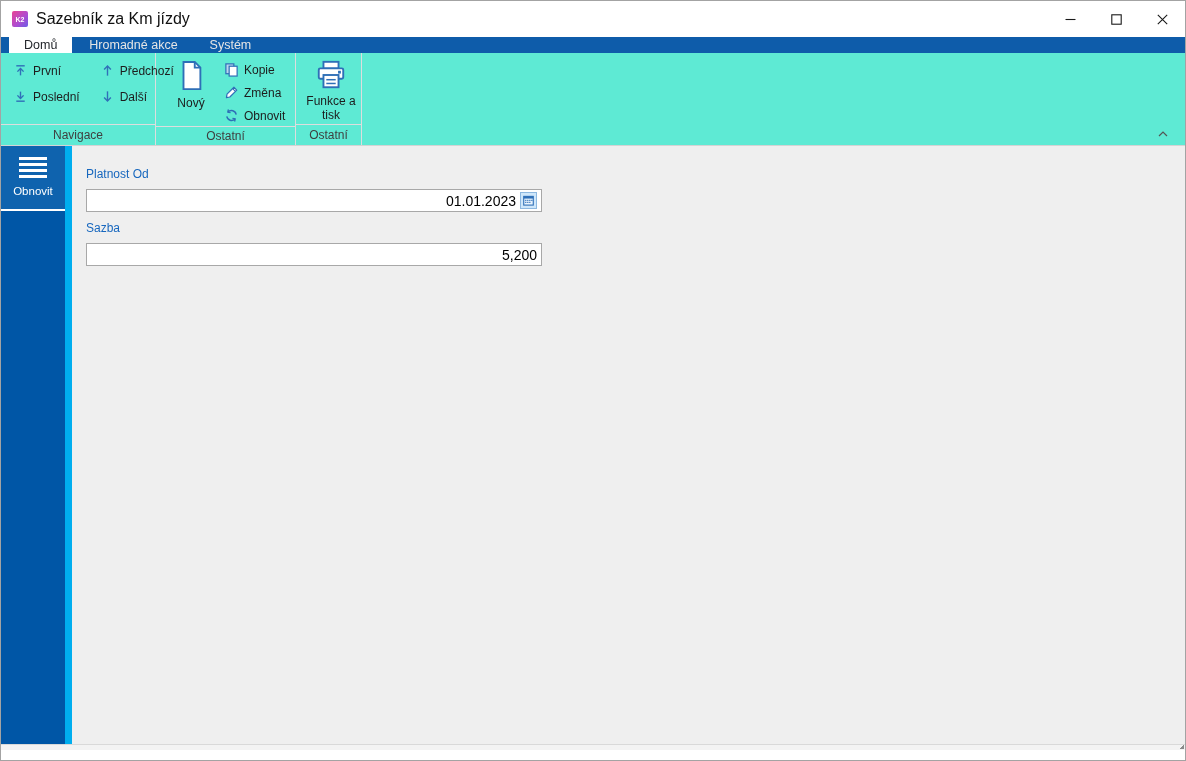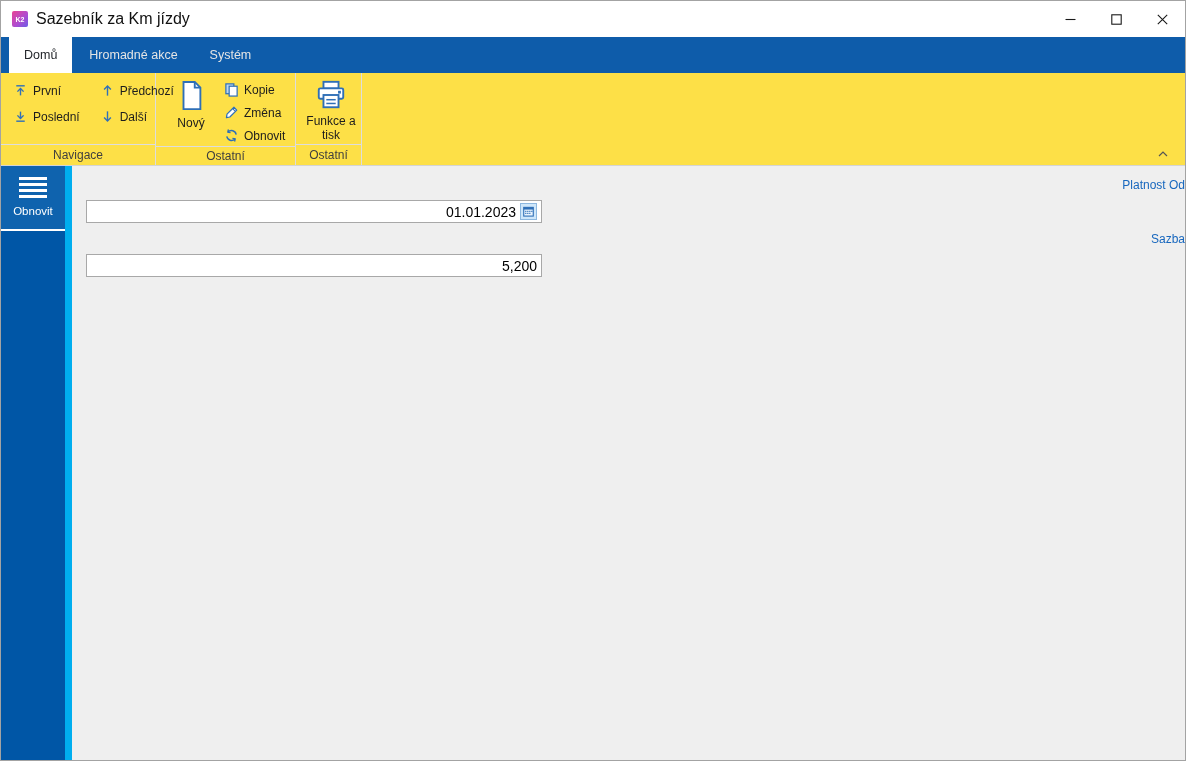--- a/index.html
+++ b/index.html
@@ -12,26 +12,26 @@
   .titlebar { height:36px; background:#ffffff; display:flex; align-items:center; position:relative; }
   .app-logo {
     width:16px; height:16px; margin-left:11px; border-radius:2px;
     background:linear-gradient(135deg,#e84393 0%,#b14ccf 55%,#6c5ce7 100%);
     color:#fff; font-size:7px; font-weight:bold; display:flex; align-items:center; justify-content:center;
   }
   .title-text { margin-left:8px; font-size:16px; color:#111; }
   .caption-buttons { position:absolute; right:0; top:0; height:36px; display:flex; }
   .cap-btn { width:46px; height:36px; display:flex; align-items:center; justify-content:center; cursor:default; }
   
-  .tabbar { height:36px; background:#0e5caa; display:flex; align-items:stretch; padding-left:8px; }
+  .tabbar { height:16px; background:#0e5caa; display:flex; align-items:stretch; padding-left:8px; }
   .tab { padding:0 15px; display:flex; align-items:center; font-size:12.5px; color:#e5e5e5; cursor:default; }
   .tab.active { background:#ffffff; color:#23262b; }
   .tab + .tab { margin-left:2px; }
   
-  .ribbon { position:relative; height:93px; background:#fde047; border-bottom:1px solid #d4d4d4; display:flex; }
+  .ribbon { position:relative; height:93px; background:#5eead4; border-bottom:1px solid #d4d4d4; display:flex; }
   .rgroup { display:flex; flex-direction:column; border-right:1px solid #dddddd; }
   .rbuttons { flex:1; display:flex; }
   .rlabel { height:21px; border-top:1px solid #dddddd; display:flex; align-items:center; justify-content:center;
             font-size:12px; color:#3f3f3f; }
   .group-nav { width:155px; }
   .group-rec { width:140px; }
   .group-other { width:66px; }
   .nav-cols { display:flex; padding:7px 0 0 8px; gap:12px; }
   .nav-col { display:flex; flex-direction:column; gap:5px; }
   .small-btn { display:flex; align-items:center; gap:5px; height:21px; padding:0 4px; font-size:12px; color:#1d1d1d; cursor:default; }
@@ -49,21 +49,21 @@
                gap:6px; color:#fff; font-size:11.5px; text-align:center; border-bottom:2px solid #ffffff;
                background:#0f63ae; padding:6px 2px; line-height:1.25; cursor:default; }
   .side-item.active { background:#00a5e5; }
   .side-strip { width:7px; background:#00aeef; }
   .ham { display:flex; flex-direction:column; gap:3px; }
   .ham i { display:block; width:28px; height:3px; background:#fff; }
   .listdots { display:flex; flex-direction:column; gap:4px; }
   .listdots .row { display:flex; align-items:center; gap:4px; }
   .listdots .dot { width:3px; height:3px; background:#fff; }
   .listdots .bar { width:21px; height:3px; background:#fff; }
-  .content { flex:1; background:#efefef; padding:12px 0 0 14px;text-align:right; }
+  .content { flex:1; background:#efefef; padding:21px 0 0 14px; }
   .field { margin-bottom:9px; }
   .field-label { display:block; font-size:12px; color:#1767be; margin-bottom:3px; }
   .text-input { width:456px; height:23px; background:#ffffff; border:1px solid #a8a8a8;
                 display:flex; align-items:center; justify-content:flex-end; gap:4px;
                 padding:0 4px; font-size:14px; color:#000;margin-top:8px; }
   .cal-btn { width:17px; height:17px; background:#cfe7fa; border:1px solid #8db8e0; display:flex;
              align-items:center; justify-content:center; cursor:default; }
   .bottomstrip { height:6px; background:#f3f3f3; border-top:1px solid #d9d9d9; position:relative; }
   .grip { position:absolute; right:1px; bottom:1px; width:5px; height:4px;
           background:linear-gradient(135deg, transparent 50%, #8a8a8a 50%); }

